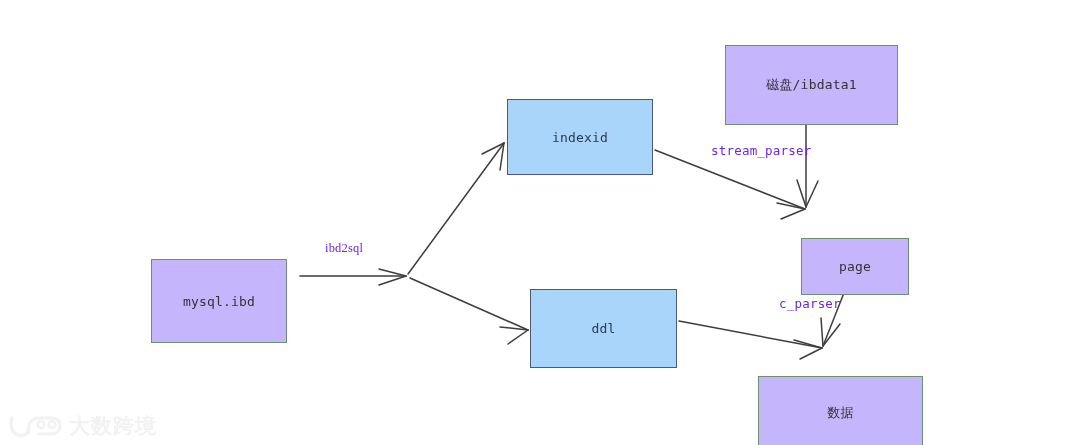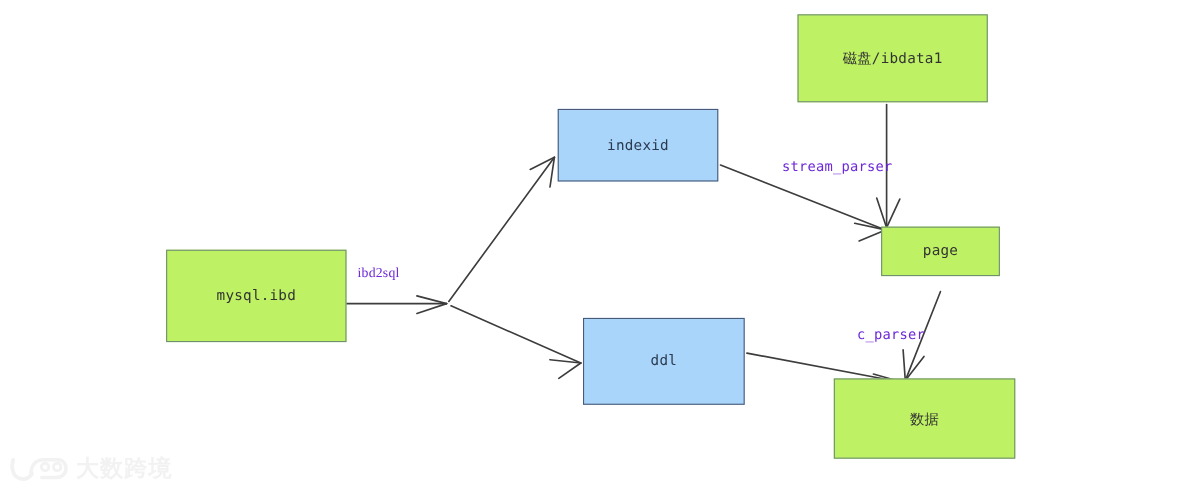--- a/index.html
+++ b/index.html
@@ -21,23 +21,24 @@
     position: absolute;
     box-sizing: border-box;
     display: flex;
     align-items: center;
     justify-content: center;
     font-size: 13px;
     letter-spacing: 0.2px;
     user-select: none;
   }
   .node-green {
-    background: #bef264;
+    background: #c4b5fd;
     border: 1.6px solid #6e8f70;
     color: #333333;
+    margin-top: 32px;
   }
   .node-blue {
     background: #a9d5fb;
     border: 1.6px solid #4a5a78;
     color: #2b3a4f;
   }
   .node-label {
     white-space: nowrap;
   }
   .edge-label {
@@ -120,37 +121,37 @@
 
       <g>
         <path d="M 855 265 L 823 346"></path>
         <path d="M 823 346 L 821 318"></path>
         <path d="M 823 346 L 840 324"></path>
       </g>
 
     </g>
   </svg>
 
-  <div class="node node-green" style="left:151px; top:227px; width:164px; height:84px;">
+  <div class="node node-green" style="left:151px; top:227px; width:136px; height:84px;">
     <span class="node-label">mysql.ibd</span>
   </div>
 
-  <div class="node node-blue" style="left:507px; top:99px; width:146px; height:66px;">
+  <div class="node node-blue" style="left:507px; top:99px; width:146px; height:76px;">
     <span class="node-label">indexid</span>
   </div>
 
   <div class="node node-blue" style="left:530px; top:289px; width:147px; height:79px;">
     <span class="node-label">ddl</span>
   </div>
 
   <div class="node node-green" style="left:725px; top:13px; width:173px; height:80px;">
     <span class="node-label">磁盘/ibdata1</span>
   </div>
 
-  <div class="node node-green" style="left:801px; top:206px; width:108px; height:45px;">
+  <div class="node node-green" style="left:801px; top:206px; width:108px; height:57px;">
     <span class="node-label">page</span>
   </div>
 
   <div class="node node-green" style="left:758px; top:344px; width:165px; height:73px;">
     <span class="node-label">数据</span>
   </div>
 
   <div class="edge-label" style="left:325px; top:241px;font-family:Liberation Serif, serif;">ibd2sql</div>
 
   <div class="edge-label" style="left:711px; top:143px;">stream_parser</div>

